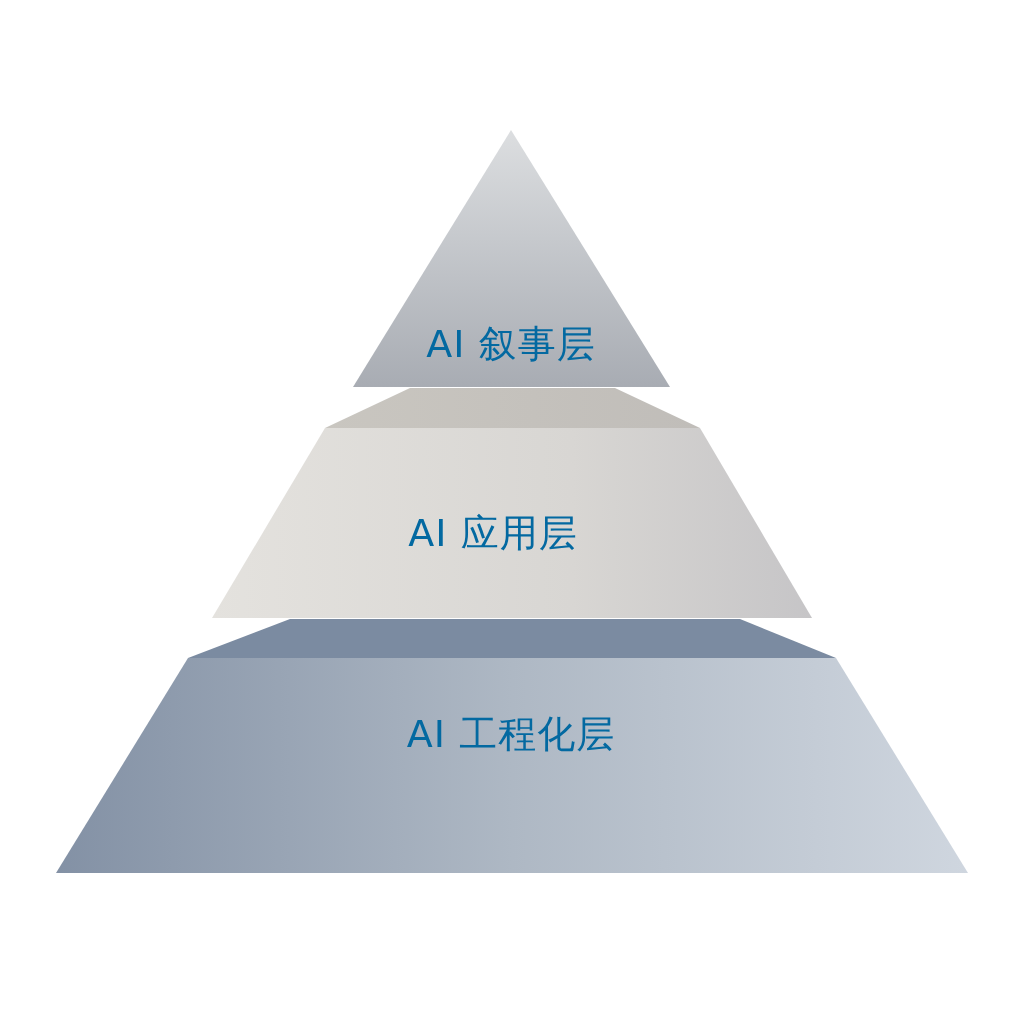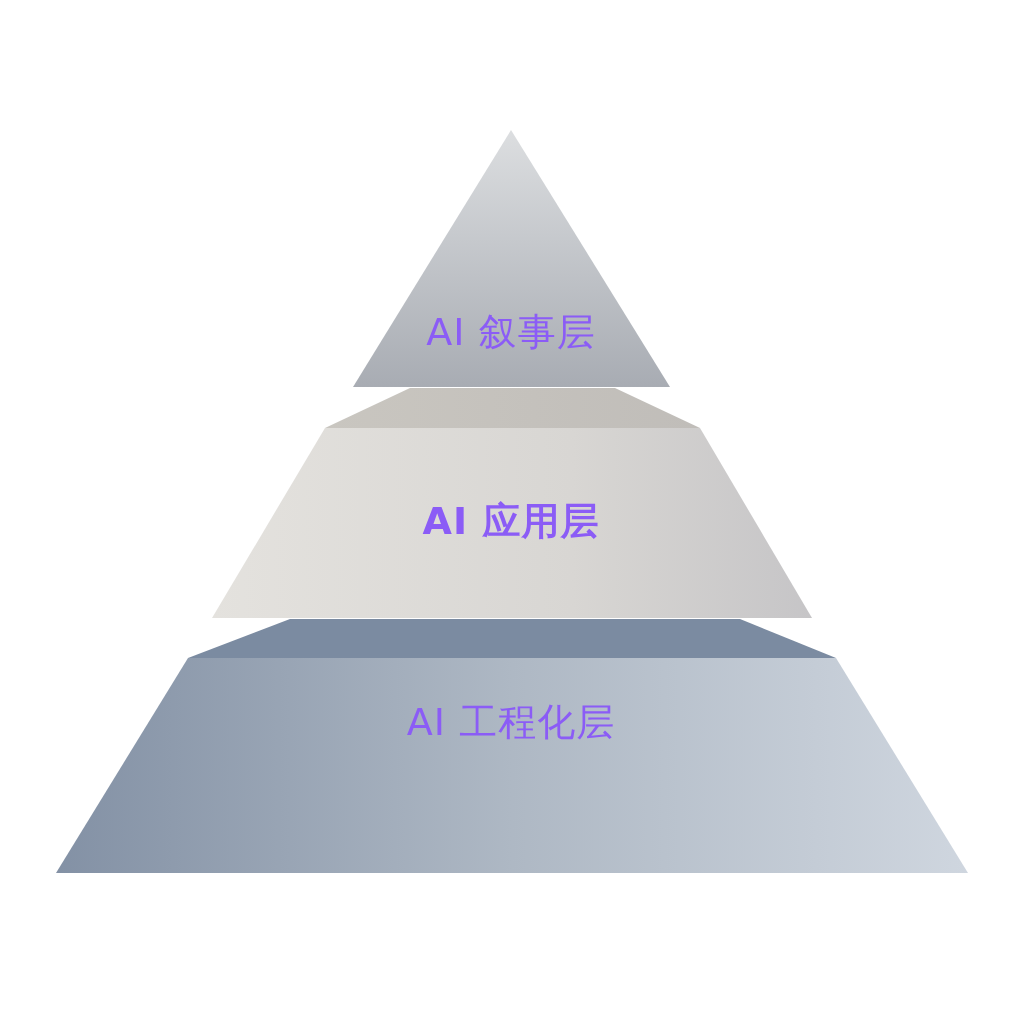--- a/index.html
+++ b/index.html
@@ -2,24 +2,25 @@
 <html><head>
 <meta charset="utf-8">
 <style>
   html, body { margin: 0; padding: 0; background: #ffffff; }
   body { width: 1024px; height: 1024px; position: relative; overflow: hidden; }
   svg { position: absolute; left: 0; top: 0; }
   .label {
     position: absolute;
     font-family: "DejaVu Sans", "Liberation Sans", sans-serif;
     font-size: 38px;
-    color: #8b5cf6;
+    color: #0369a1;
     letter-spacing: 1px;
     white-space: nowrap;
     transform: translate(-50%, -50%);
+    margin-top: 12px;
   }
 </style>
 </head>
 <body>
 
 <svg width="1024" height="1024" viewBox="0 0 1024 1024">
   <defs>
     <linearGradient id="gTop" x1="0" y1="0" x2="0" y2="1">
       <stop offset="0" stop-color="#dcdee0"></stop>
       <stop offset="1" stop-color="#a8acb3"></stop>
@@ -49,14 +50,14 @@
     <polygon points="410,388 615,388 700,428 325,428" fill="url(#gMidTop)"></polygon>
     <polygon points="325,428 700,428 812,618 212,618" fill="url(#gMid)"></polygon>
   </g>
 
   <g>
     <polygon points="511,130 670,387 353,387" fill="url(#gTop)"></polygon>
   </g>
 </svg>
 
 <div class="label" style="left:511px; top:332px;">AI 叙事层</div>
-<div class="label" style="left:511px; top:521px;font-weight:bold;">AI 应用层</div>
+<div class="label" style="left:493px; top:521px;">AI 应用层</div>
 <div class="label" style="left:511px; top:722px;">AI 工程化层</div>
 
 </body></html>

